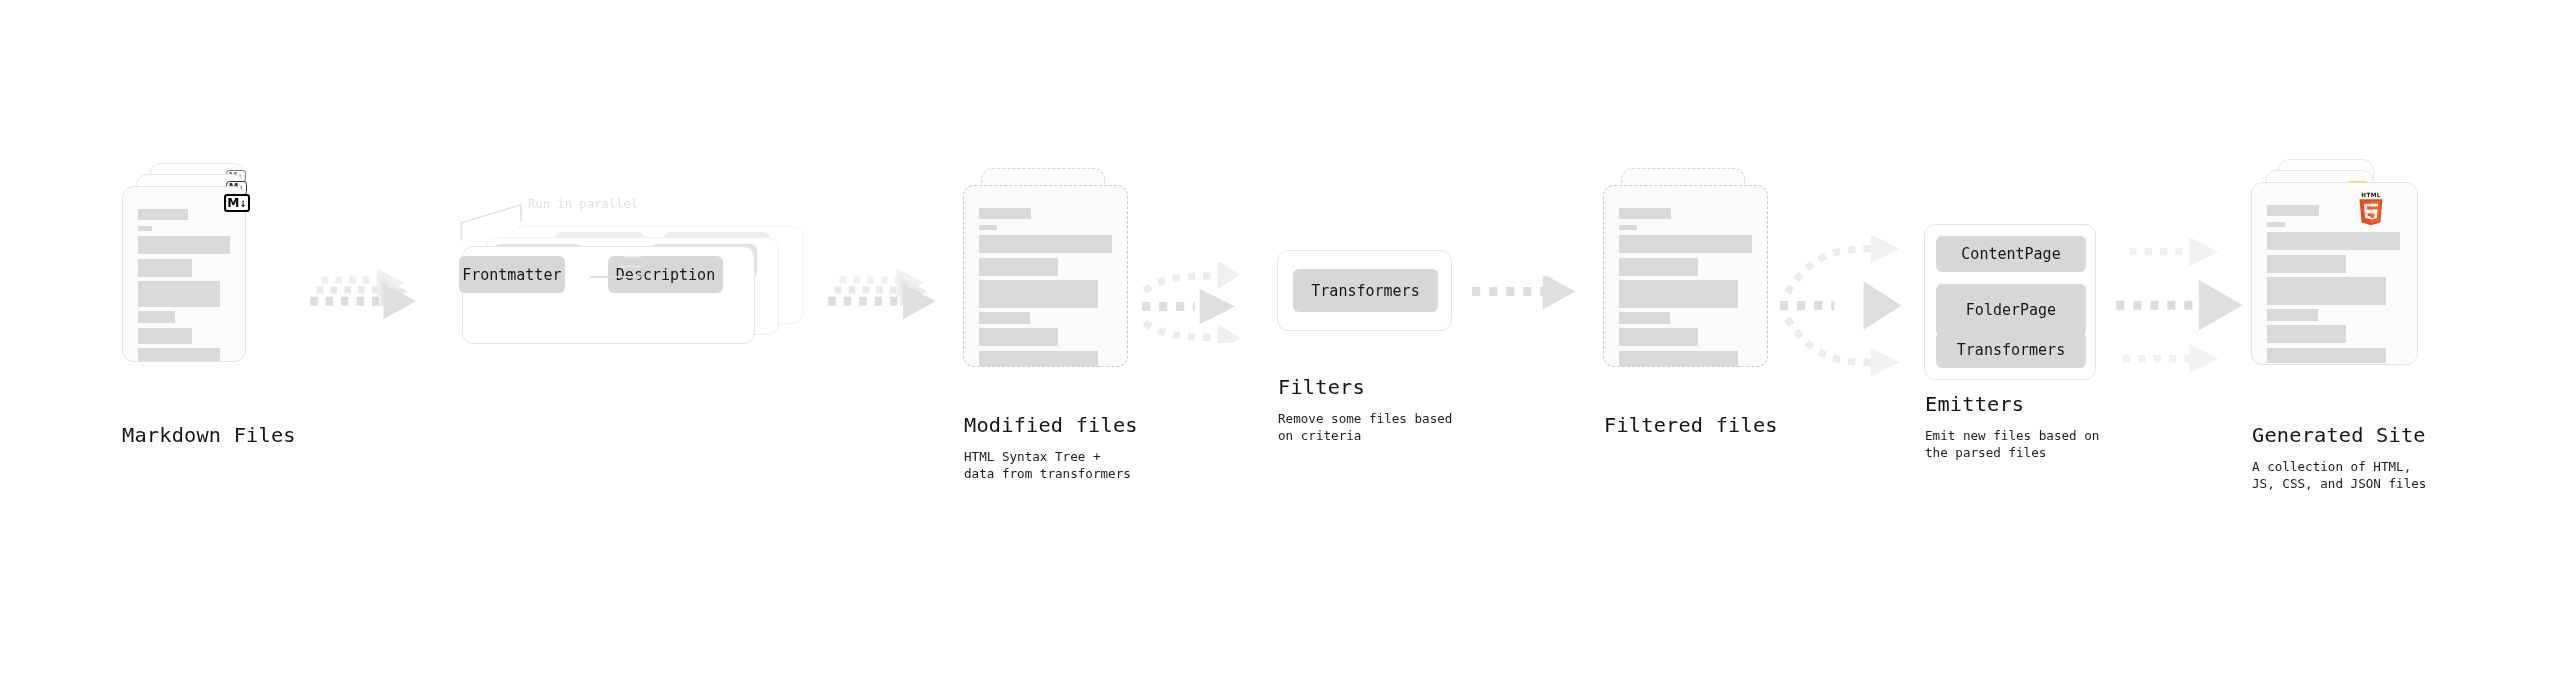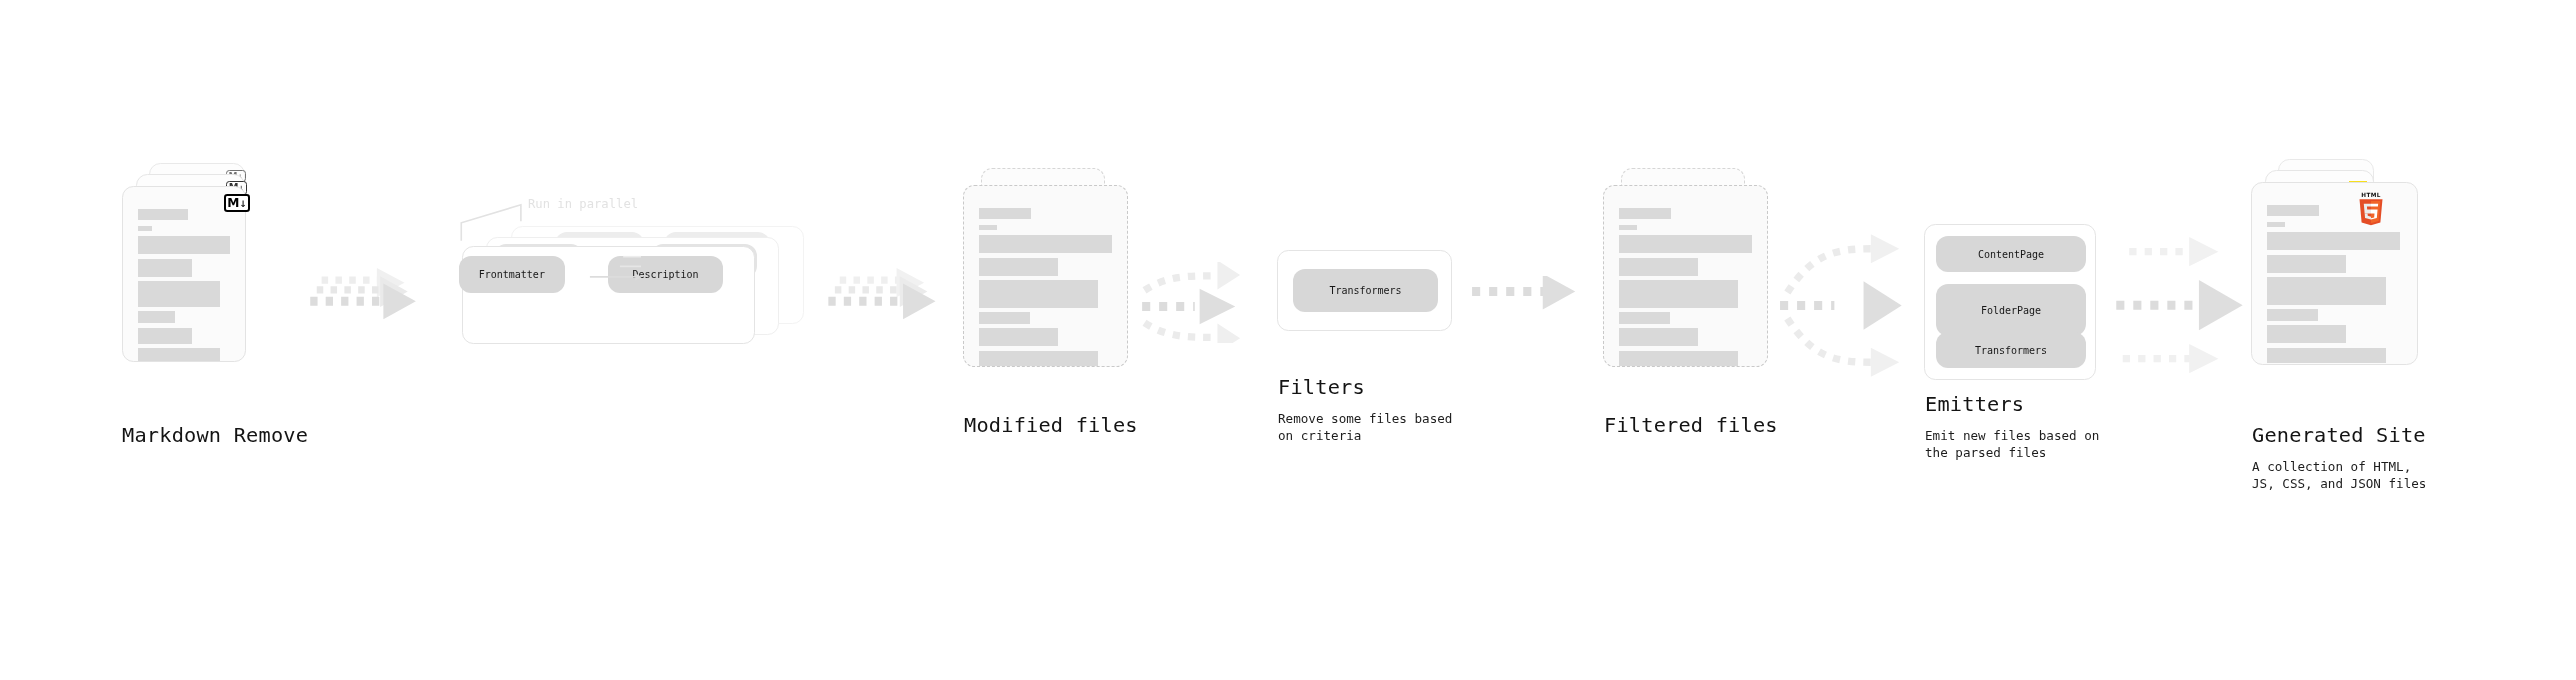--- a/index.html
+++ b/index.html
@@ -130,26 +130,26 @@
     border-radius: 11.4px;
     background: #ffffff;
     box-sizing: border-box;
   }
   .stagebox.g1 { border-color: #efefef; }
   .stagebox.g2 { border-color: #f3f3f3; }
 
   .chip {
     position: absolute;
     background: #d7d7d7;
-    border-radius: 12px;
+    border-radius: 6px;
     display: flex;
     align-items: center;
     justify-content: center;
     font-family: "DejaVu Sans Mono", "Liberation Mono", monospace;
-    font-size: 10px;
+    font-size: 15px;
     color: #171717;
     box-sizing: border-box;
     white-space: nowrap;
   }
   .chip.g1 { background: #e4e4e4; color: transparent; }
   .chip.g2 { background: #ededed; color: transparent; }
 
   
   .miniarrow { position: absolute; }
 
@@ -194,21 +194,21 @@
       <div class="skel" style="left:14.6px; top:141px; width:54px;  height:16.3px;"></div>
       <div class="skel" style="left:14.6px; top:161px; width:82px; height:13px;"></div>
     </div>
     <div class="badge md-badge" style="left:102px; top:31px; width:26px; height:18px;">
       <span class="m" style="font-size:12.2px;">M</span>
         <span class="arrow" style="font-size:12.2px;">↓</span>
     </div>
   </div>
 
   <div class="caption" style="left:122px; top:423px;">
-    <div class="title">Markdown Remove</div>
+    <div class="title">Markdown Files</div>
   </div>
 
   <svg class="flow" style="left:307px; top:268px;" width="130" height="65" viewBox="0 0 160 80">
     <g stroke="#ededed" stroke-width="9" stroke-dasharray="8 9" fill="none">
       <line x1="18" y1="15" x2="92" y2="15"></line>
     </g>
     <polygon points="86,0 120,18 86,36" fill="#f0f0f0"></polygon>
     <g stroke="#e7e7e7" stroke-width="9" stroke-dasharray="8 9" fill="none">
       <line x1="12" y1="27" x2="96" y2="27"></line>
     </g>
@@ -275,20 +275,22 @@
       <div class="skel" style="left:14.6px; top:72px; width:79px;  height:18px;"></div>
       <div class="skel" style="left:14.6px; top:94px; width:119px; height:28px;"></div>
       <div class="skel" style="left:14.6px; top:126px; width:51px;  height:12.2px;"></div>
       <div class="skel" style="left:14.6px; top:142px; width:79px;  height:18px;"></div>
       <div class="skel" style="left:14.6px; top:165px; width:119px; height:14.6px;"></div>
     </div>
   </div>
 
   <div class="caption" style="left:964px; top:413px; width:244px;">
     <div class="title">Modified files</div>
+    <div class="sub">HTML Syntax Tree +
+data from transformers</div>
   </div>
 
   <svg class="flow" style="left:1138px; top:262px;" width="150" height="81" viewBox="0 0 185 100">
     <g fill="none" stroke-linecap="butt">
       <path d="M5 55 L70 55" stroke="#dcdcdc" stroke-width="11" stroke-dasharray="10 11"></path>
       <path d="M8 35 C34 18, 58 17, 92 17" stroke="#ebebeb" stroke-width="9" stroke-dasharray="9 10"></path>
       <path d="M8 75 C34 92, 58 93, 92 93" stroke="#ebebeb" stroke-width="9" stroke-dasharray="9 10"></path>
     </g>
     <polygon points="98,-2 126,16 98,34" fill="#efefef"></polygon>
     <polygon points="98,76 126,94 98,112" fill="#efefef"></polygon>

